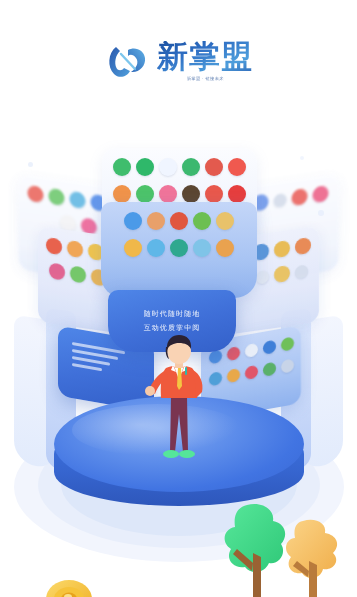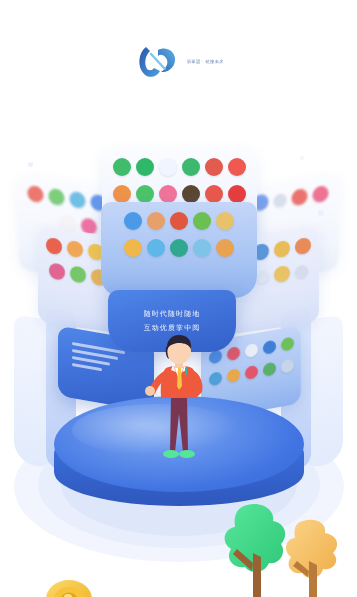--- a/index.html
+++ b/index.html
@@ -216,20 +216,21 @@
             <stop offset="1" stop-color="#2b62b4"></stop>
           </linearGradient>
         </defs>
         <path d="M12 6 C4 12 3 26 10 33 C15 38 23 36 26 30 L20 27 C18 30 14 30 12.5 27 C10 22 11.5 14 16 10 Z" fill="url(#lgA)"></path>
         <path d="M24 9 C31 5 40 9 41 17 C42 25 35 32 27 31 C33 27 35 21 32 17 C29.5 13.5 26 13 24 15 Z" fill="url(#lgB)"></path>
         <path d="M17 13 L31 28" stroke="#6fc0ea" stroke-width="2.4" stroke-linecap="round" fill="none" opacity=".9"></path>
       </svg>
     </span>
 
     <div class="logo-block">
+      <div class="wordmark">新掌盟</div>
       <div class="logo-tagline">新掌盟 · 链接未来</div>
     </div>
   </div>
 
   <div class="stage">
 
     <div class="ring r1"></div>
     <div class="ring r2"></div>
     <div class="ring r3"></div>
 

